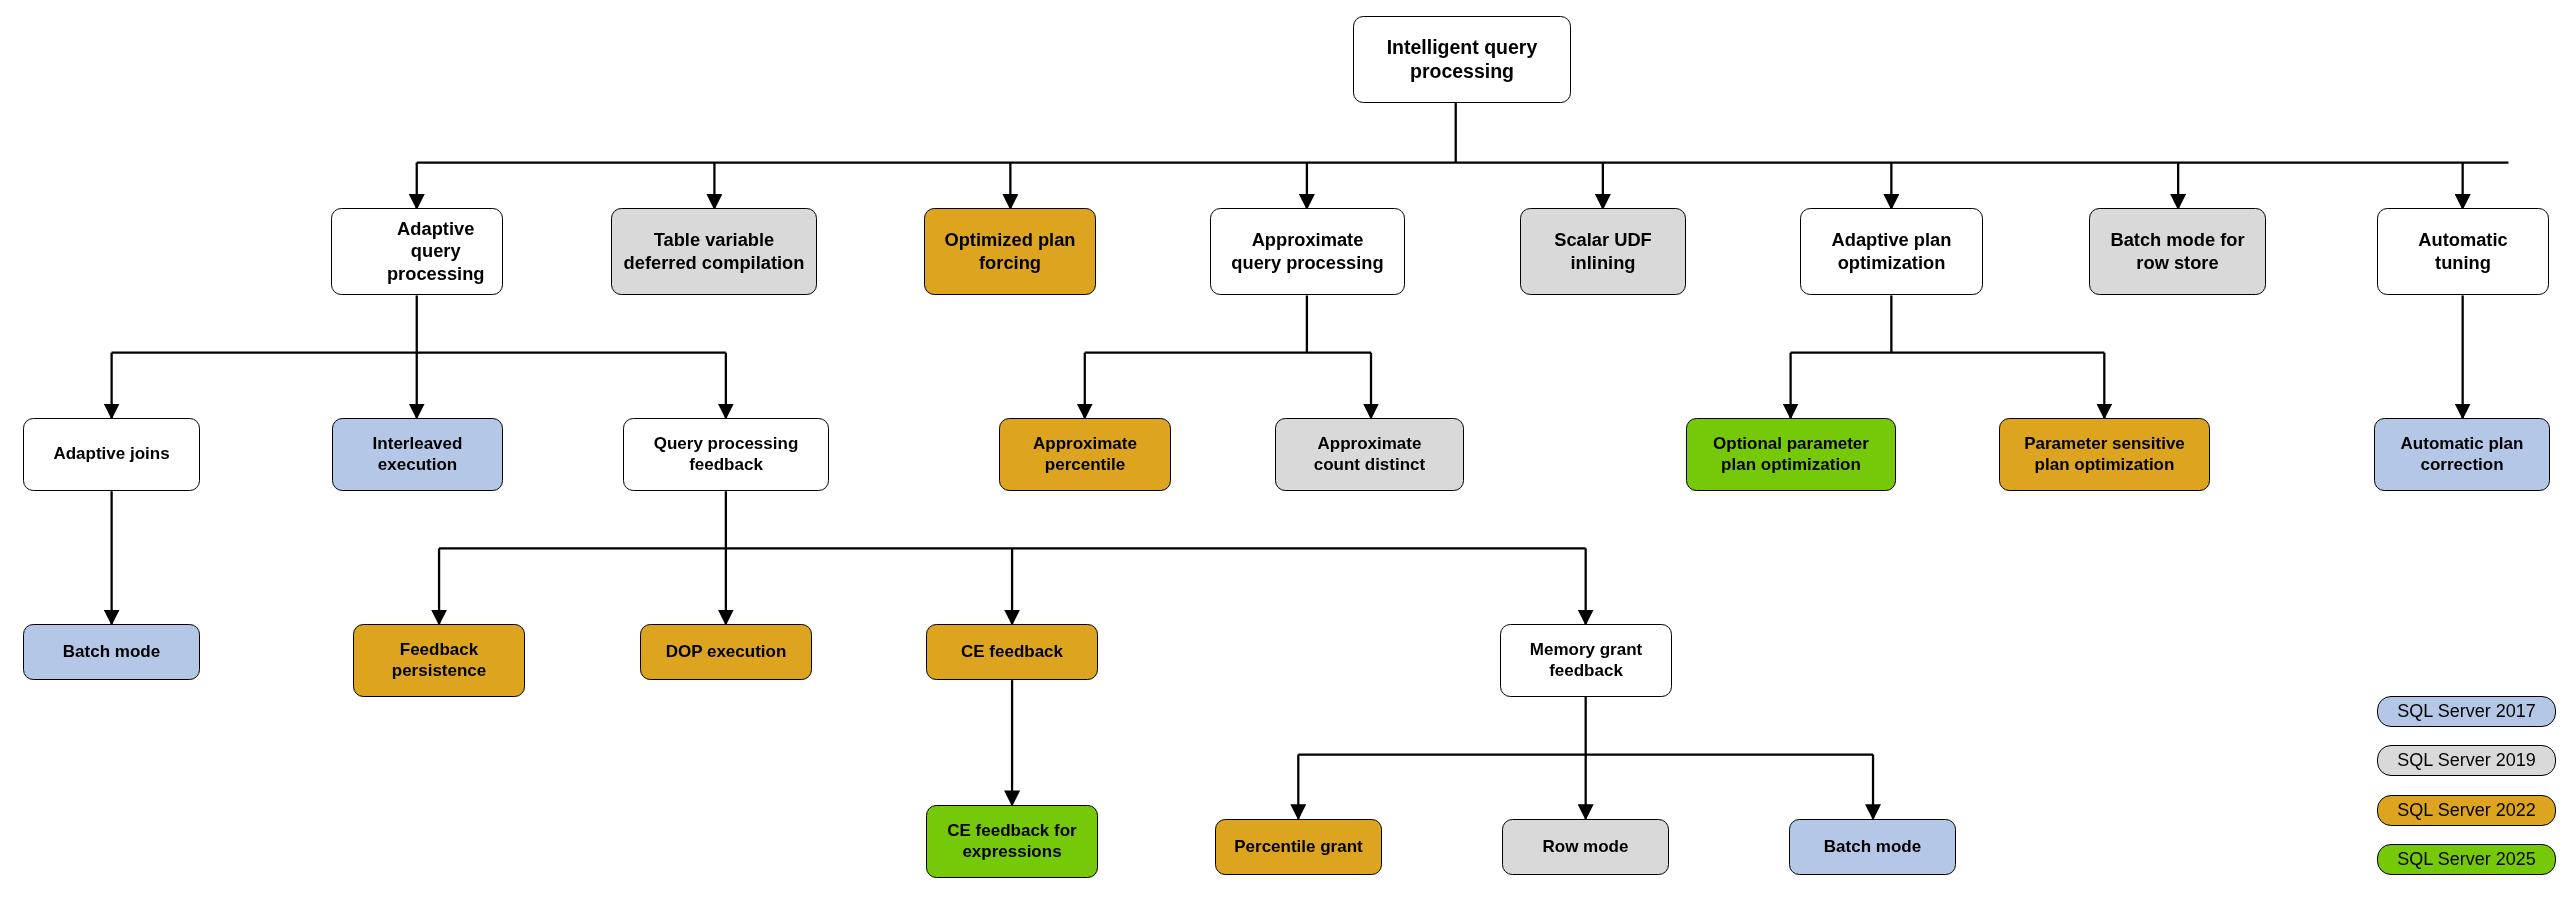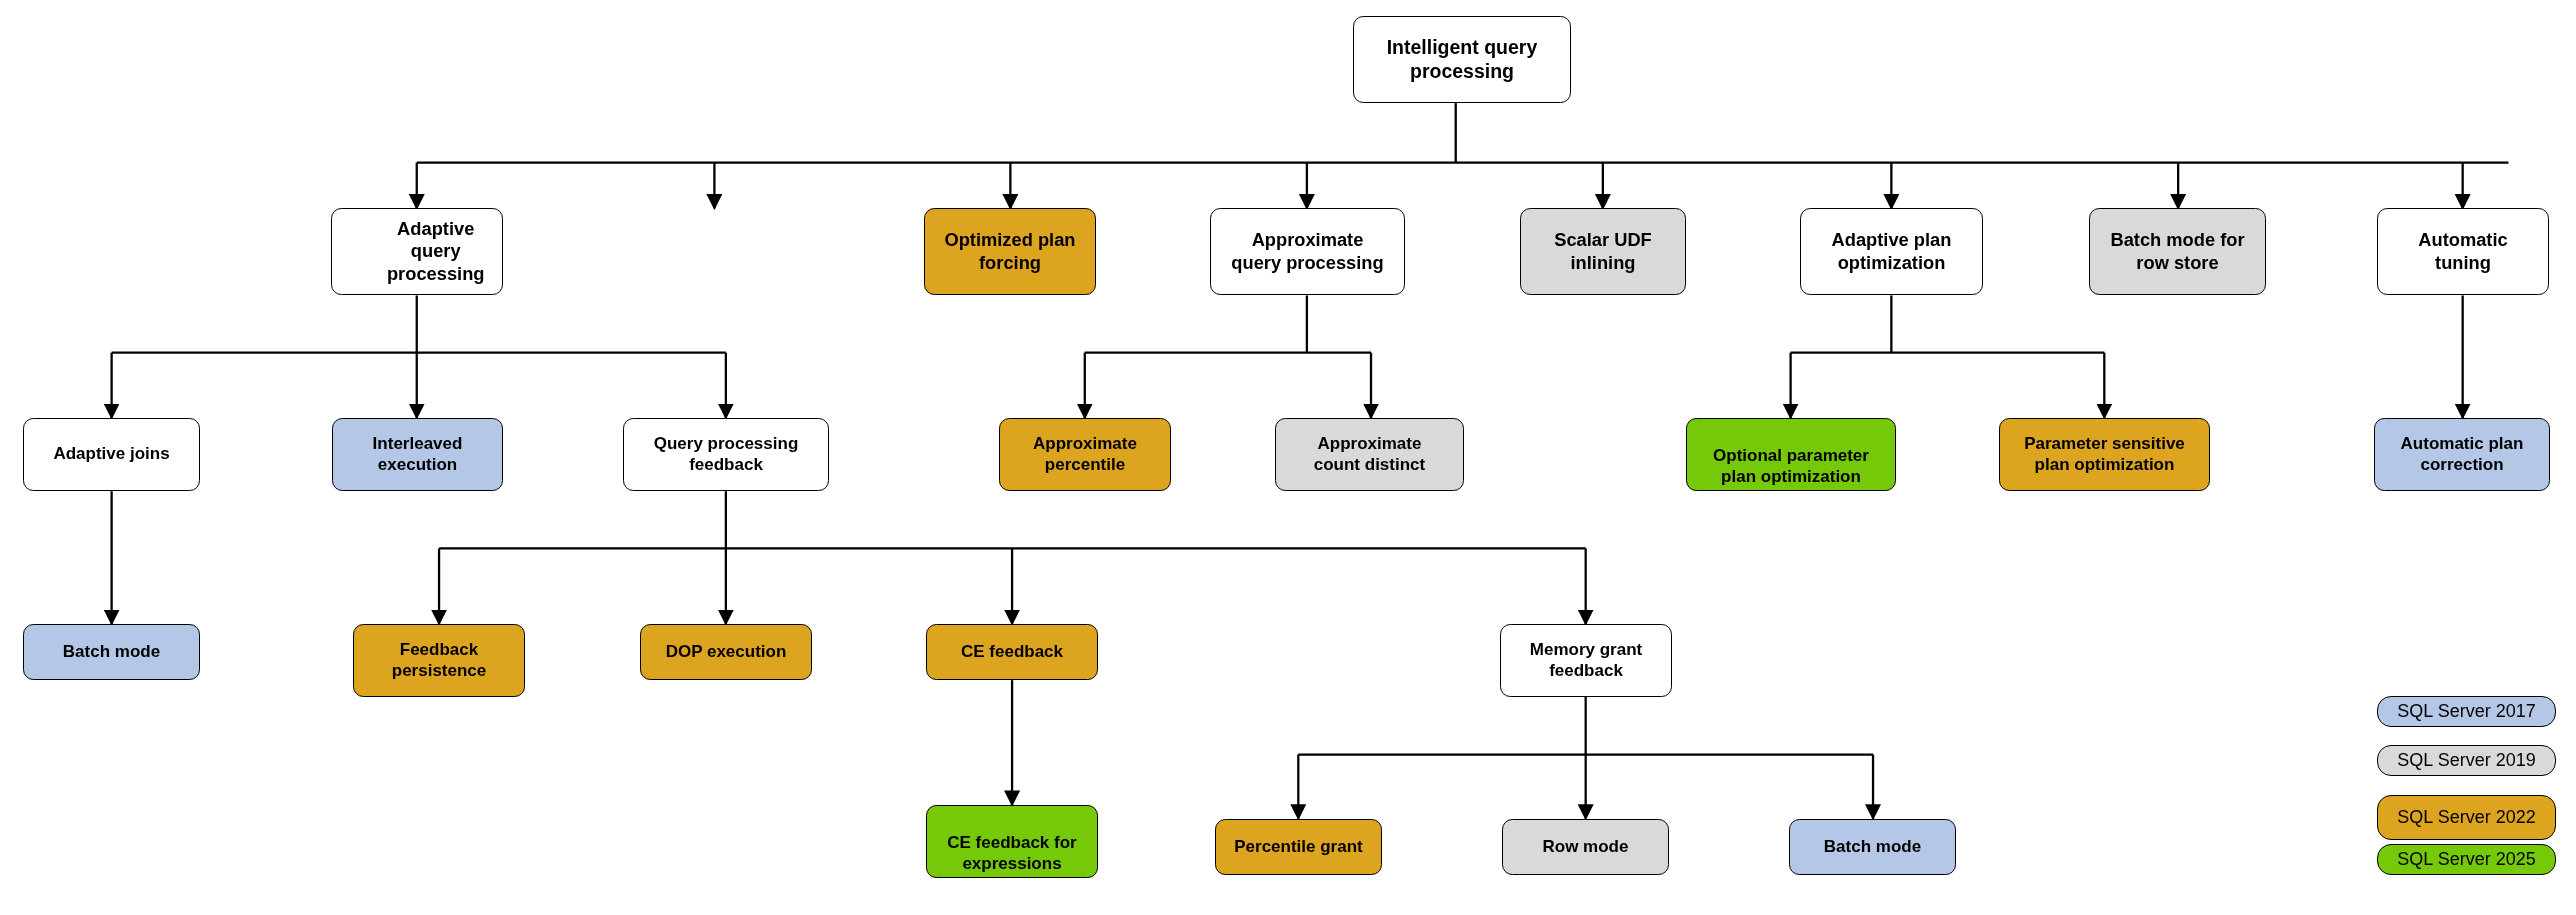--- a/index.html
+++ b/index.html
@@ -24,21 +24,21 @@
   }
   .node .lbl{display:block;white-space:pre-line;}
   .root{font-size:19.5px;font-weight:bold;margin-left:6px;}
   .lvl1{font-size:18.3px;font-weight:bold;}
   .lvl2{font-size:17px;font-weight:bold;}
   .lvl3{font-size:17px;font-weight:bold;}
   .fill-white{background:#ffffff;}
   .fill-gray{background:#d9d9d9;}
   .fill-gold{background:#dda41f;}
   .fill-blue{background:#b4c7e7;}
-  .fill-green{background:#76c908;align-items:flex-end;}
+  .fill-green{background:#76c908;}
   .legend-item{
     position:absolute;
     box-sizing:border-box;
     border:1.4px solid #000000;
     border-radius:14px;
     display:flex;align-items:center;justify-content:center;
     font-size:18px;
     color:#000000;
     z-index:3;
   }
@@ -108,20 +108,24 @@
 
   <div class="node root fill-white" style="left:1347px;top:16px;width:218px;height:87px;">
     <span class="lbl">Intelligent query
 processing</span>
   </div>
 
   <div class="node lvl1 fill-white" style="left:331px;top:208px;width:172px;height:87px;padding-left:42px;">
     <span class="lbl">Adaptive query
 processing</span>
   </div>
+  <div class="node lvl1 fill-gray" style="left:611px;top:208px;width:206px;height:87px;">
+    <span class="lbl">Table variable
+deferred compilation</span>
+  </div>
   <div class="node lvl1 fill-gold" style="left:924px;top:208px;width:172px;height:87px;">
     <span class="lbl">Optimized plan
 forcing</span>
   </div>
   <div class="node lvl1 fill-white" style="left:1210px;top:208px;width:195px;height:87px;">
     <span class="lbl">Approximate
 query processing</span>
   </div>
   <div class="node lvl1 fill-gray" style="left:1520px;top:208px;width:166px;height:87px;">
     <span class="lbl">Scalar UDF
@@ -204,21 +208,21 @@
     <span class="lbl">Batch mode</span>
   </div>
 
   <div>
     <div class="legend-item fill-blue" style="left:2377px;top:696px;width:179px;height:31px;">
       <span>SQL Server 2017</span>
     </div>
     <div class="legend-item fill-gray" style="left:2377px;top:745px;width:179px;height:31px;">
       <span>SQL Server 2019</span>
     </div>
-    <div class="legend-item fill-gold" style="left:2377px;top:795px;width:179px;height:45px;">
+    <div class="legend-item fill-gold" style="left:2377px;top:795px;width:179px;height:31px;">
       <span>SQL Server 2022</span>
     </div>
     <div class="legend-item fill-green" style="left:2377px;top:844px;width:179px;height:31px;">
       <span>SQL Server 2025</span>
     </div>
   </div>
 
 </div>
 
 

